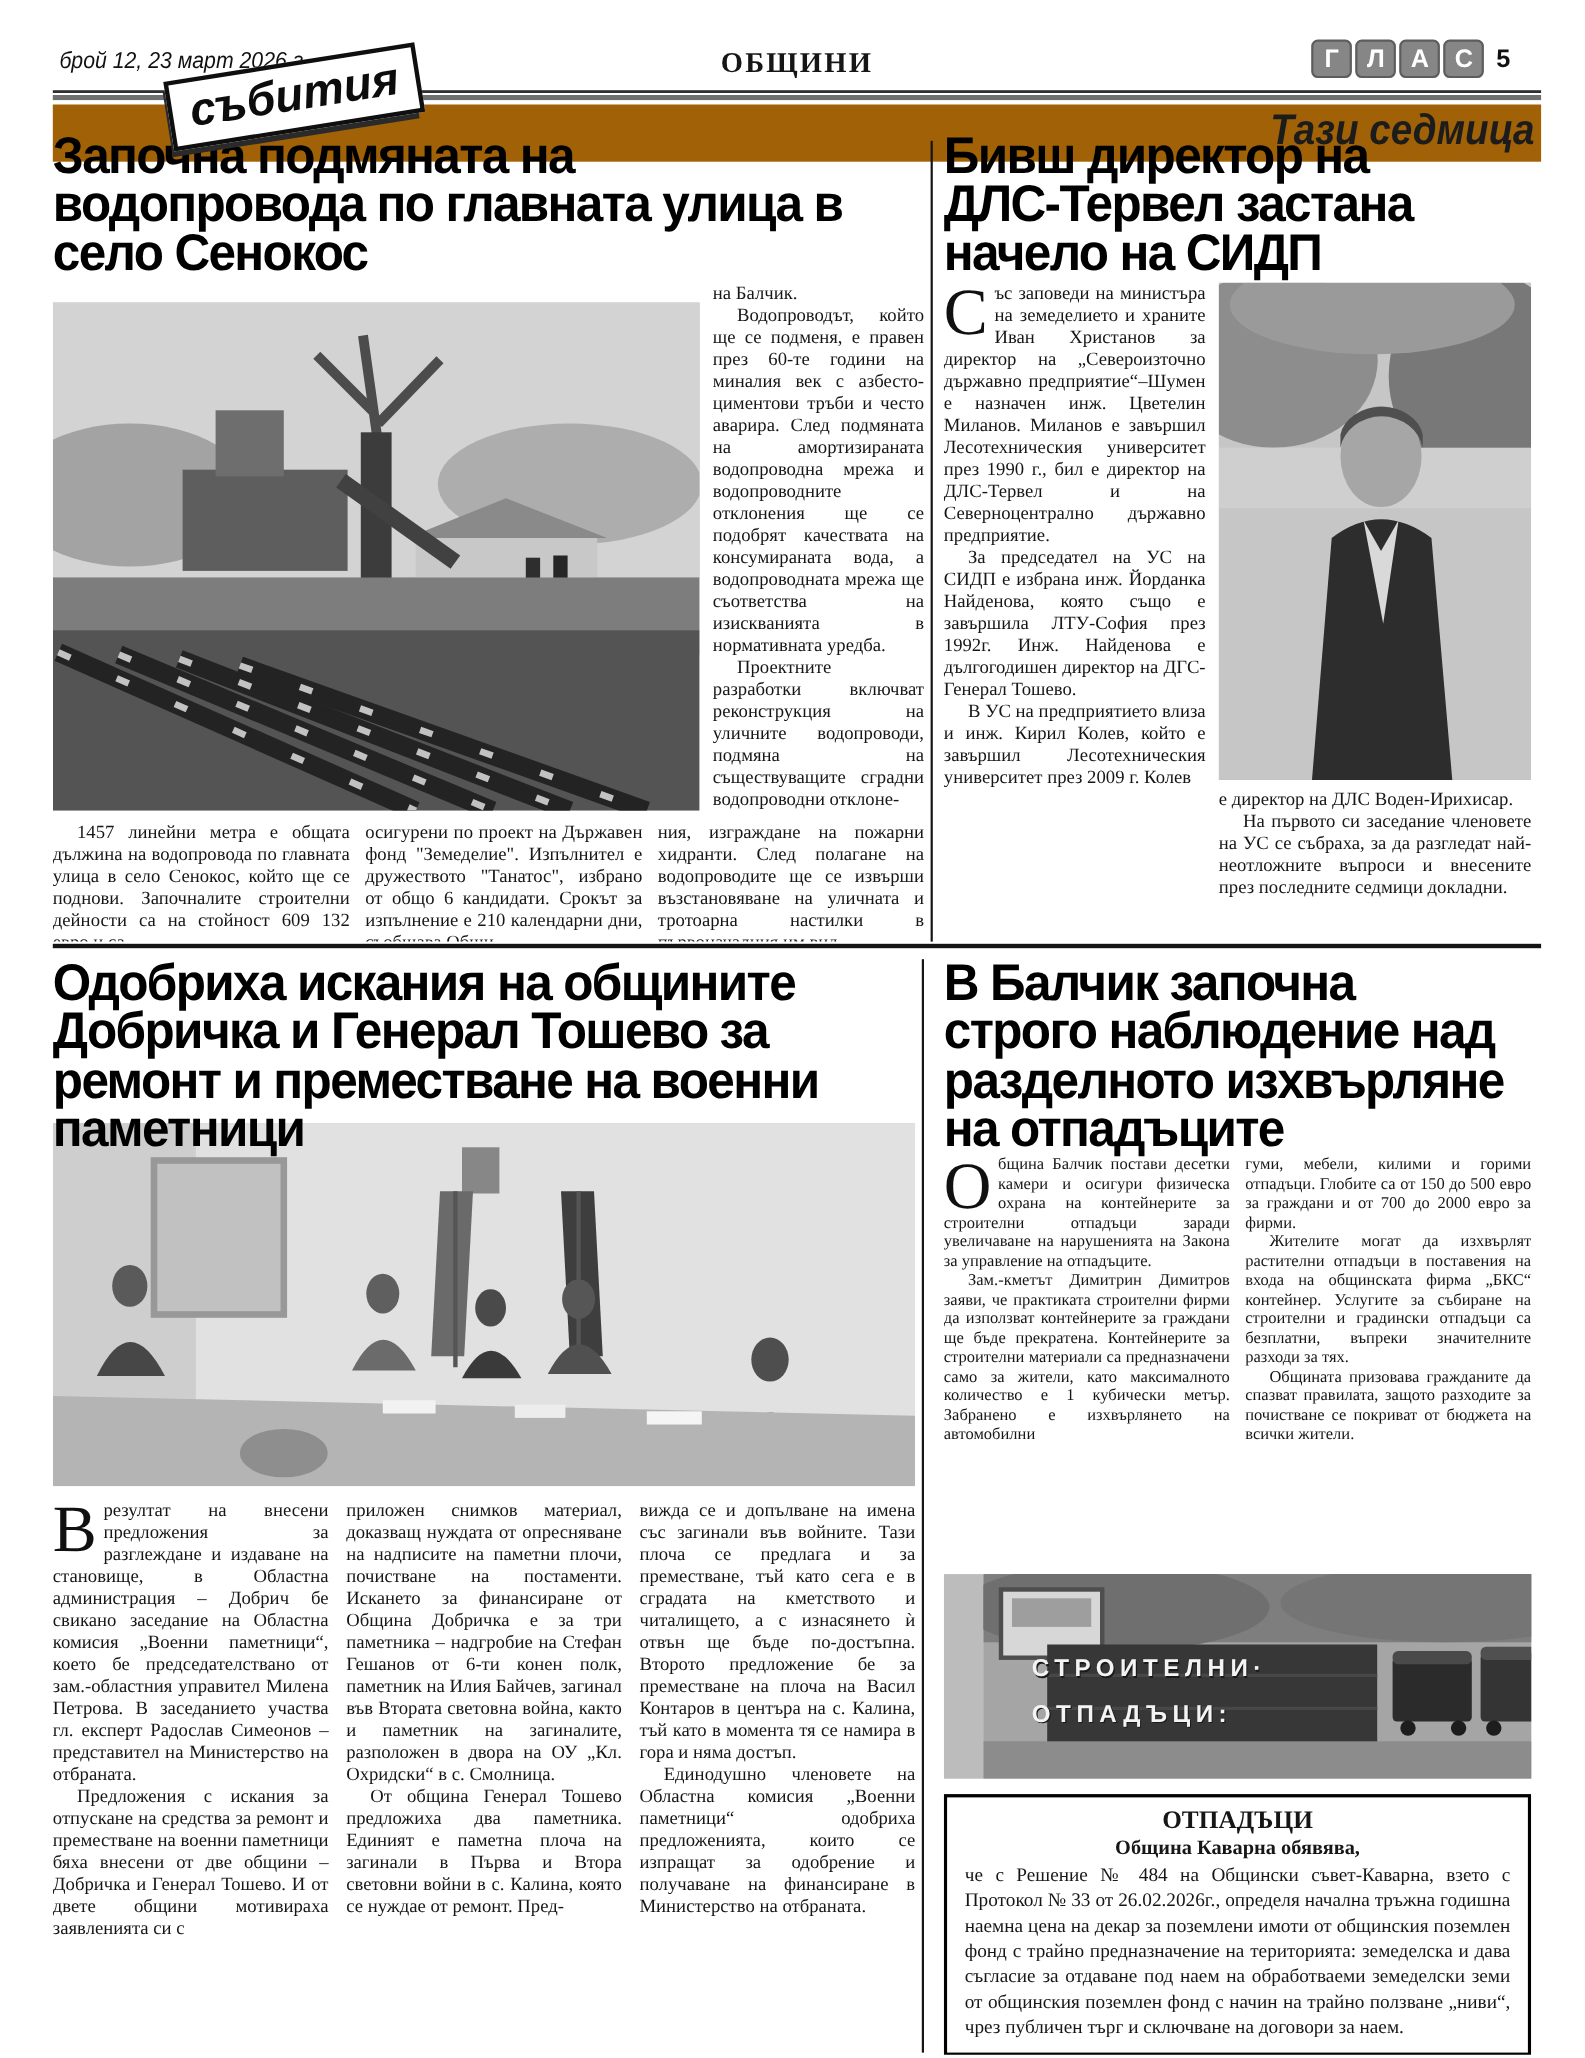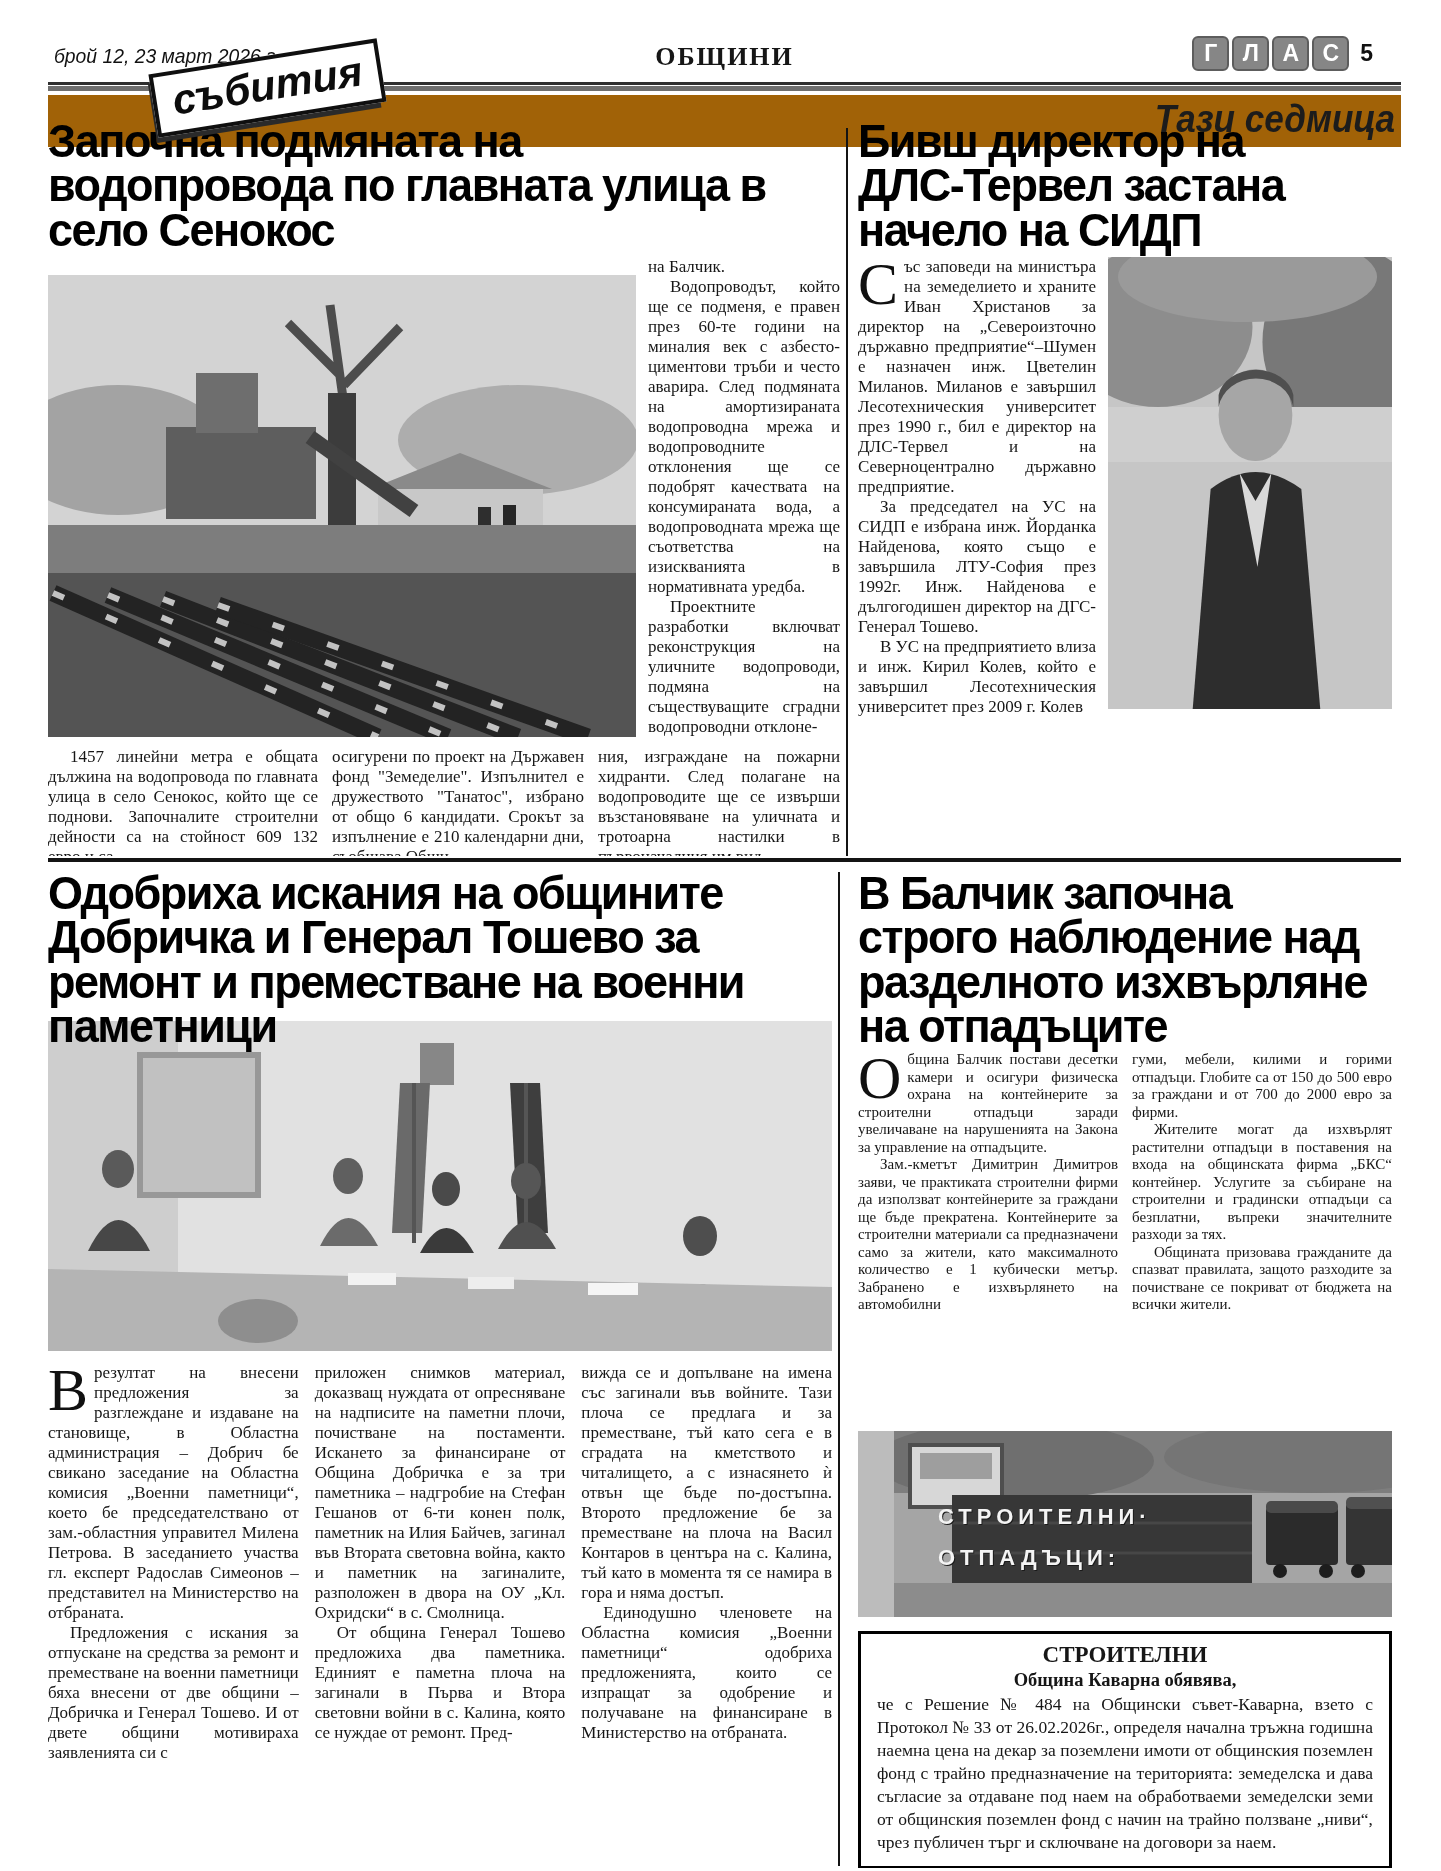--- a/index.html
+++ b/index.html
@@ -173,20 +173,24 @@
             <ellipse cx="50" cy="70" rx="95" ry="80" fill="#8d8d8d"></ellipse>
             <ellipse cx="240" cy="85" rx="85" ry="95" fill="#787878"></ellipse>
             <ellipse cx="140" cy="20" rx="130" ry="45" fill="#9a9a9a"></ellipse>
             <rect y="150" width="285" height="55" fill="#cfcfcf"></rect>
             <ellipse cx="148" cy="158" rx="37" ry="46" fill="#a6a6a6"></ellipse>
             <path d="M111 150 a38 34 0 0 1 75 0 l0 -12 a38 30 0 0 0 -75 0 z" fill="#4f4f4f"></path>
             <path d="M85 452 L103 232 Q148 198 194 232 L213 452 Z" fill="#2d2d2d"></path>
             <path d="M132 216 L148 244 L164 216 L150 310 Z" fill="#d9d9d9"></path>
           </svg>
         </div>
+        <div class="a2-under">
+          <p>е директор на ДЛС Воден-Ирихисар.</p>
+          <p class="ind">На първото си заседание членовете на УС се събраха, за да разгледат най-неотложните въпроси и внесените през последните седмици докладни.</p>
+        </div>
       </div>
     </div>
   </section>
 
   <div class="hdiv"></div>
 
   <section class="article a3">
     <h1 class="title">Одобриха искания на общините
 Добричка и Генерал Тошево за
 ремонт и преместване на военни
@@ -270,19 +274,19 @@
         <circle cx="464" cy="140" r="7" fill="#1d1d1d"></circle>
           <circle cx="508" cy="140" r="7" fill="#1d1d1d"></circle>
         <rect y="152" width="534" height="34" fill="#8c8c8c"></rect>
       </svg>
       <div class="stencil">
         <div>СТРОИТЕЛНИ·</div>
         <div>ОТПАДЪЦИ:</div>
       </div>
     </div>
     <div class="notice">
-      <div class="notice-title">СТРОИТЕЛНИ</div>
+      <div class="notice-title">ОТПАДЪЦИ</div>
       <div class="notice-sub">Община Каварна обявява,</div>
       <p class="notice-body">че с Решение № 484 на Общински съвет-Каварна, взето с Протокол № 33 от 26.02.2026г., определя начална тръжна годишна наемна цена на декар за поземлени имоти от общинския поземлен фонд с трайно предназначение на територията: земеделска и дава съгласие за отдаване под наем на обработваеми земеделски земи от общинския поземлен фонд с начин на трайно ползване „ниви“, чрез публичен търг и сключване на договори за наем.</p>
     </div>
   </section>
 
 </div>
 
 </body></html>

